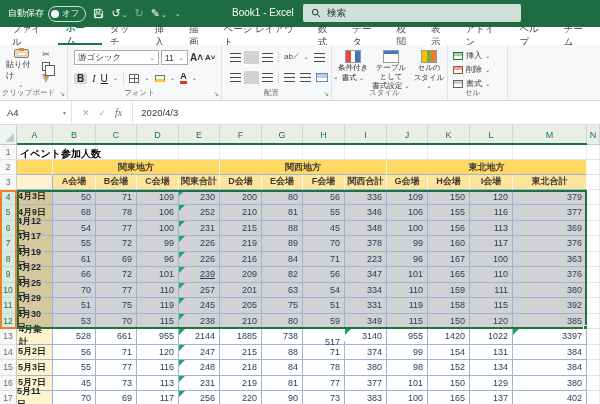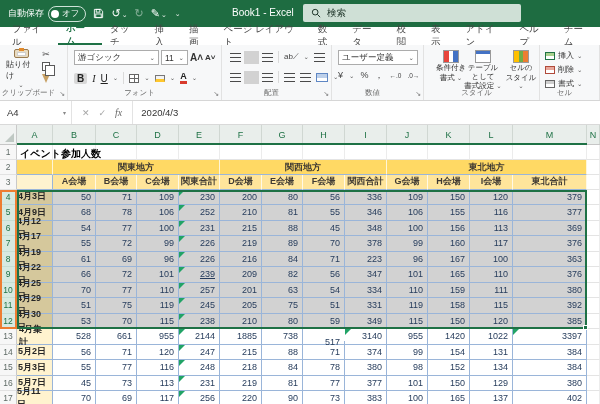--- a/index.html
+++ b/index.html
@@ -67,21 +67,21 @@
   .pressed{outline:2px solid #D2D2D2;background:#D2D2D2;}
   .angleicon{font-size:8px;color:#444;}
   .mergeicon{width:12px;height:9px;border:1px solid #5F87C4;background:linear-gradient(#BDD0EA,#BDD0EA) 0 0/100% 4px no-repeat,#fff;}
   .g-num{width:92px;}
   .numfmt{position:absolute;left:6px;top:5px;width:80px;}
   .numrow2{position:absolute;left:6px;top:26px;display:flex;gap:6px;align-items:center;}
   .numg{font-size:9px;color:#444;line-height:1;}
   .numsm{font-size:6.5px;color:#444;}
   .g-styles{width:116px;}
   .stybtn{position:absolute;top:5px;width:38px;display:flex;flex-direction:column;align-items:center;gap:1px;font-size:7.5px;color:#333;text-align:center;line-height:1.15;}
-  .sty1{left:8px;}.sty2{left:40px;}.sty3{left:78px;}
+  .sty1{left:2px;}.sty2{left:40px;}.sty3{left:78px;}
   .styicon{width:16px;height:13px;border:1px solid #999;}
   .cficon{background:linear-gradient(90deg,#E8453C 0 34%,#fff 34% 66%,#4472C4 66%);}
   .tblicon{background:linear-gradient(#4472C4 0 30%,#fff 30%),#fff;}
   .celstyicon{background:linear-gradient(90deg,#FFC000 0 33%,#70AD47 33% 66%,#ED7D31 66%);}
   .g-cells{width:60px;}
   .cellrow{position:absolute;left:5px;display:flex;align-items:center;gap:3px;font-size:8px;color:#333;}
   .cr1{top:5px;}.cr2{top:19px;}.cr3{top:33px;}
   .cellicon{width:10px;height:8px;border:1px solid #217346;background:linear-gradient(#A9D18E,#A9D18E) 0 0/100% 3px no-repeat,#fff;}
   .cellicon.del{border-color:#B04A3A;background:linear-gradient(#E8A79B,#E8A79B) 0 0/100% 3px no-repeat,#fff;}
   .cellicon.fmt{border-color:#666;background:linear-gradient(#cfcfcf,#cfcfcf) 0 0/100% 3px no-repeat,#fff;}
@@ -234,36 +234,20 @@
         <span class="vsep"></span>
         <span class="lines"></span>
         <span class="lines"></span>
         <span class="mergeicon"></span>
           <span class="chev">⌄</span>
       </div>
       <div class="rlabel">配置</div>
       <span class="launcher">↘</span>
     </div>
 
-    <div class="rgroup g-num">
-      <span class="selbox numfmt">
-          <span>ユーザー定義</span>
-          <span class="chev">⌄</span>
-        </span>
-      <div class="numrow2">
-        <span class="numg">¥</span>
-          <span class="chev">⌄</span>
-        <span class="numg">%</span>
-        <span class="numg">，</span>
-        <span class="numsm">←.0</span>
-        <span class="numsm">.0→</span>
-      </div>
-      <div class="rlabel">数値</div>
-      <span class="launcher">↘</span>
-    </div>
 
     <div class="rgroup g-styles">
       <div class="stybtn sty1">
         <span class="styicon cficon"></span>
         <span>条件付き</span>
         <span><span>書式</span> <span class="chev">⌄</span></span>
       </div>
       <div class="stybtn sty2">
         <span class="styicon tblicon"></span>
         <span>テーブルとして</span>

